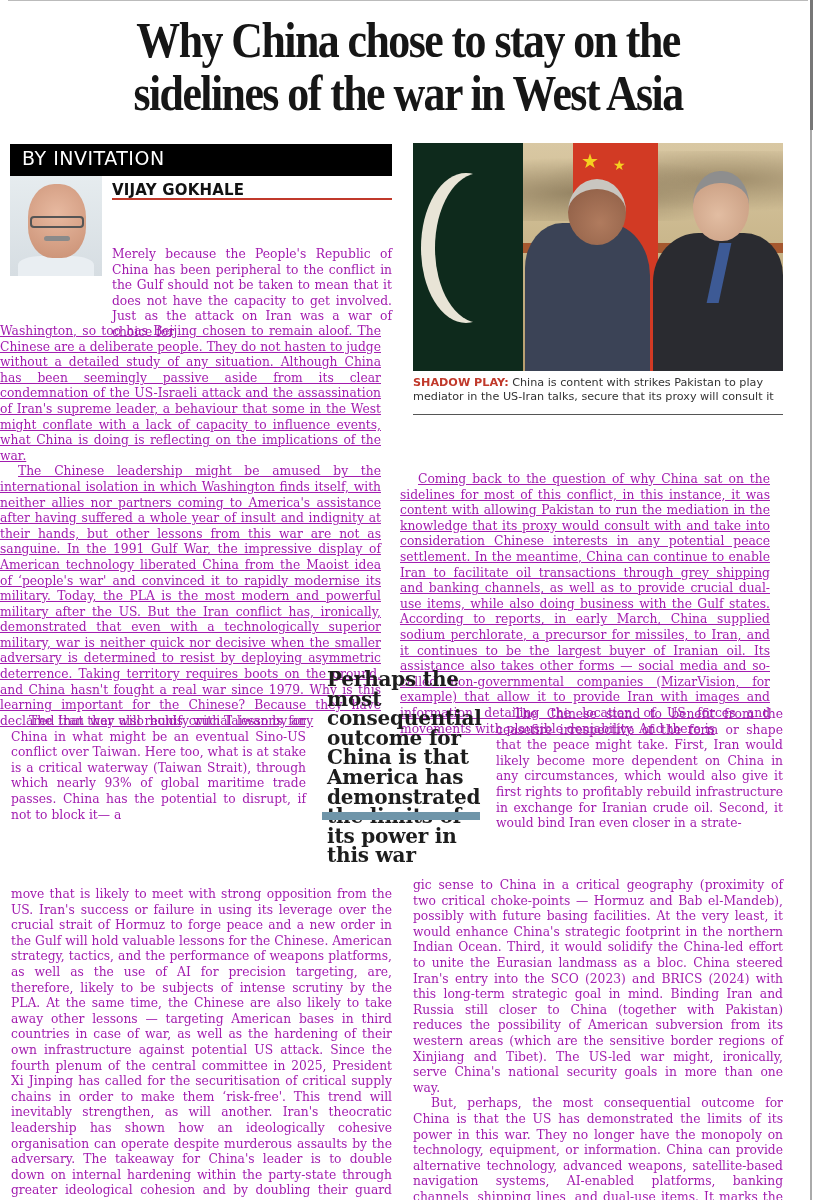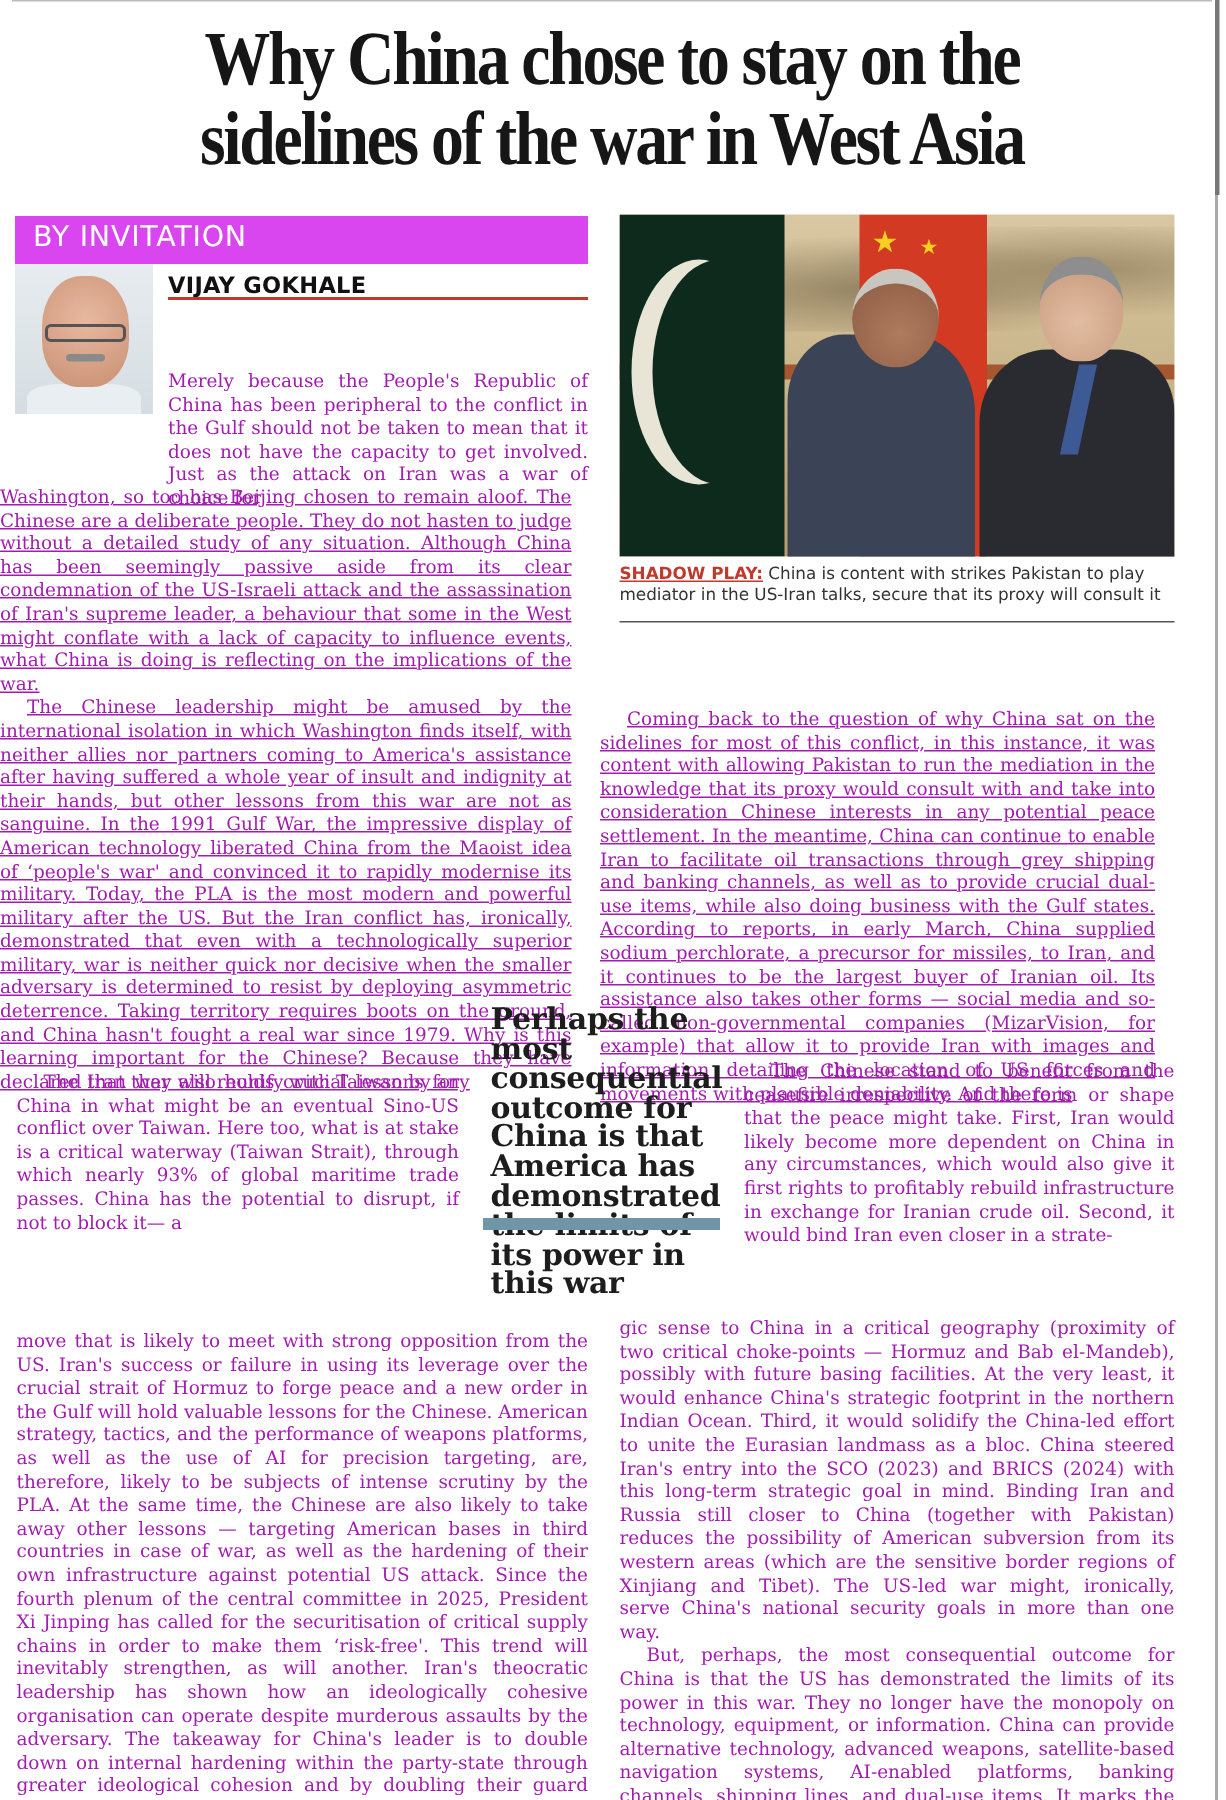--- a/index.html
+++ b/index.html
@@ -7,21 +7,21 @@
          font-family: "DejaVu Serif", "Liberation Serif", serif; color: #2b2b2b; }
   .topline { position: absolute; left: 8px; top: 0; width: 800px; height: 1px; background: #bbb; }
   .rightbar { position: absolute; left: 810px; top: 0; width: 2px; height: 1200px; background: #aaa; }
   .rightbar-dark { position: absolute; left: 810px; top: 0; width: 3px; height: 130px; background: #777; }
 
   .headline { position: absolute; left: 8px; top: 14px; width: 800px; text-align: center;
     font-family: "Liberation Serif", "DejaVu Serif", serif; font-weight: bold; font-size: 51px;
     line-height: 53px; letter-spacing: -1.8px; color: #161616; transform: scaleX(0.86); transform-origin: center top; }
   .headline span { display: block; white-space: nowrap; }
 
-  .banner { position: absolute; left: 10px; top: 144px; width: 382px; height: 32px; background: #d946ef; }
+  .banner { position: absolute; left: 10px; top: 144px; width: 382px; height: 32px; background: #000000; }
   .banner-text { position: absolute; left: 12px; top: 3px; font-family: "DejaVu Sans", "Liberation Sans", sans-serif;
     font-size: 19px; color: #fff; letter-spacing: 0.5px; }
 
   .author-photo { position: absolute; left: 10px; top: 176px; width: 92px; height: 100px;
     background: linear-gradient(#e6ecef, #d6dde2); overflow: hidden; }
   .author-photo .head { position: absolute; left: 18px; top: 8px; width: 58px; height: 74px; border-radius: 45% 45% 42% 42%;
     background: radial-gradient(circle at 50% 40%, #e7b9a0, #c98f73); }
   .author-photo .glasses { position: absolute; left: 20px; top: 40px; width: 54px; height: 12px; border: 2px solid #555; border-radius: 4px; box-sizing: border-box; }
   .author-photo .mustache { position: absolute; left: 34px; top: 60px; width: 26px; height: 5px; background: #8a8a8a; border-radius: 3px; }
   .author-photo .body { position: absolute; left: 8px; top: 80px; width: 76px; height: 30px; background: #e9eef2; border-radius: 30% 30% 0 0; }
@@ -53,21 +53,21 @@
   .photo .man1 { position: absolute; left: 112px; top: 80px; width: 125px; height: 150px; background: #3b4356; border-radius: 30% 35% 0 0; }
   .photo .head1 { position: absolute; left: 155px; top: 36px; width: 58px; height: 66px; border-radius: 50%;
     background: radial-gradient(circle at 55% 60%, #b07b5e, #8c5c44); border-top: 10px solid #c9c6c0; box-sizing: border-box; }
   .photo .man2 { position: absolute; left: 240px; top: 90px; width: 130px; height: 140px; background: #2a2b30; border-radius: 35% 30% 0 0; }
   .photo .head2 { position: absolute; left: 280px; top: 28px; width: 56px; height: 70px; border-radius: 48%;
     background: radial-gradient(circle at 45% 55%, #e2bda2, #c69a7e); border-top: 12px solid #8e8e8e; box-sizing: border-box; }
   .photo .tie { position: absolute; left: 300px; top: 100px; width: 12px; height: 60px; background: #3d5a95; transform: skewX(-12deg); }
 
   .caption { position: absolute; left: 413px; top: 376px; width: 372px; font-family: "DejaVu Sans", "Liberation Sans", sans-serif;
     font-size: 11.2px; line-height: 14px; color: #333; }
-  .caption .kicker { color: #c0392b; font-weight: bold; text-decoration: underline; }
+  .caption .kicker { color: #c0392b; font-weight: bold; }
   .cap-rule { position: absolute; left: 413px; top: 414px; width: 370px; height: 1px; background: #555; }
 
   .c2a { left: 400px; top: 428px; width: 370px; text-decoration: underline; }
   .c2b { left: 496px; top: 663px; width: 287px; }
   .c2c { left: 413px; top: 834px; width: 370px; }
 
   .pull { position: absolute; left: 327px; top: 670px; width: 162px; font-family: "DejaVu Serif", "Liberation Serif", serif;
     font-weight: bold; font-size: 20px; line-height: 19.6px; color: #1d1d1d; letter-spacing: -0.2px; }
   .pull-bar { position: absolute; left: 322px; top: 812px; width: 158px; height: 8px; background: #6f95a9; }
 </style>

